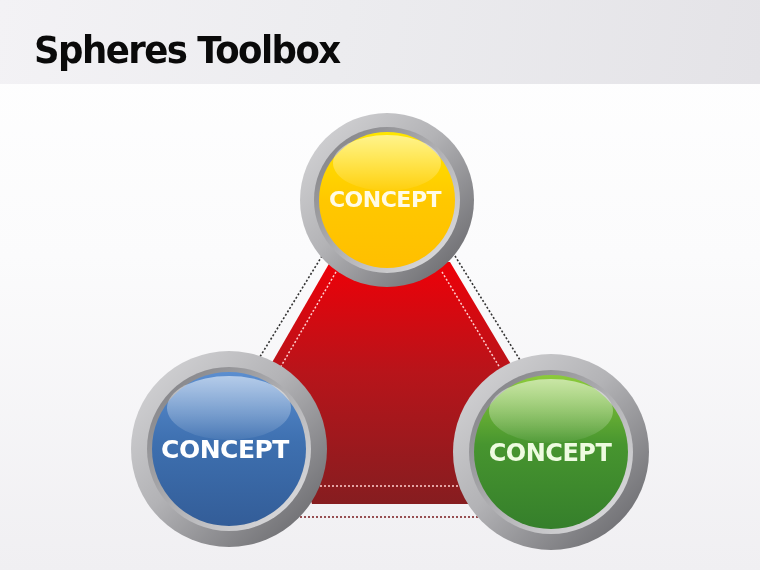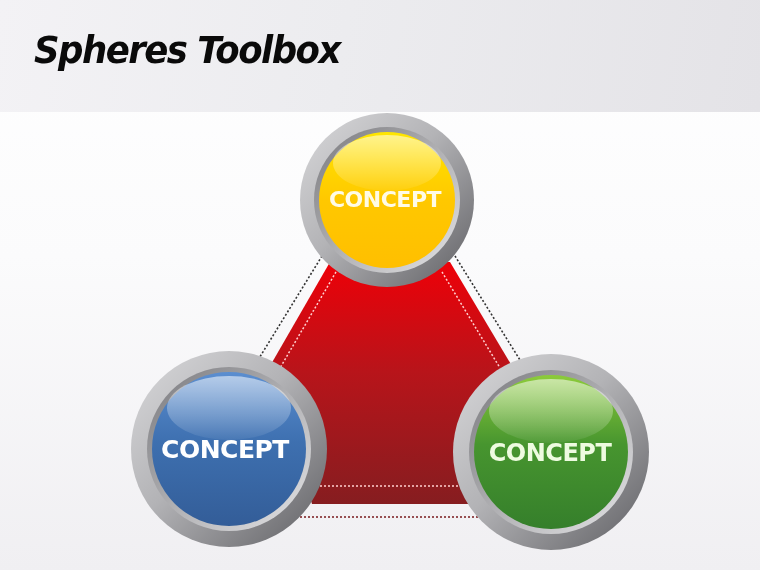--- a/index.html
+++ b/index.html
@@ -2,23 +2,22 @@
 <html><head>
 <meta charset="utf-8">
 <style>
   html, body { margin: 0; padding: 0; }
   body {
     width: 760px; height: 570px; overflow: hidden; position: relative;
     background: linear-gradient(180deg, #ffffff 0%, #fbfbfc 45%, #f0eff2 100%);
     font-family: "DejaVu Sans", sans-serif;
   }
   .header {
-    position: absolute; left: 0; top: 0; width: 760px; height: 112px;
+    position: absolute; left: 0; top: 0; width: 760px; height: 84px;
     background: linear-gradient(100deg, #f3f2f5 0%, #ececef 45%, #e4e3e7 100%);
-    font-style: italic;
   }
   .title {
     position: absolute; left: 34px; top: 28px;
     font-family: "DejaVu Sans", sans-serif; font-weight: bold;
     font-size: 37px; letter-spacing: -1.6px; color: #0a0a0a;
     line-height: 46px; transform: scaleX(0.96); transform-origin: left center;
   }
   svg.diagram { position: absolute; left: 0; top: 0; }
   .label {
     font-family: "DejaVu Sans", sans-serif; font-weight: bold;

